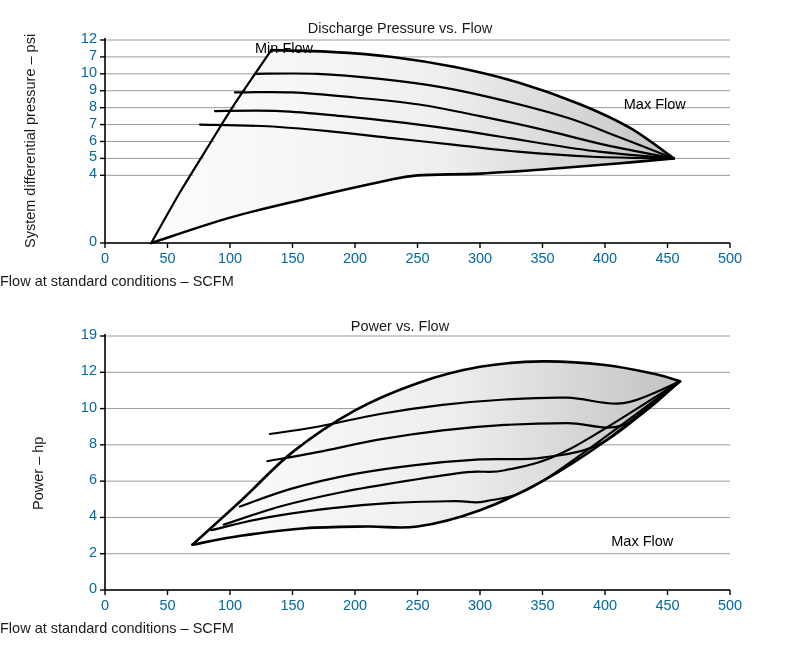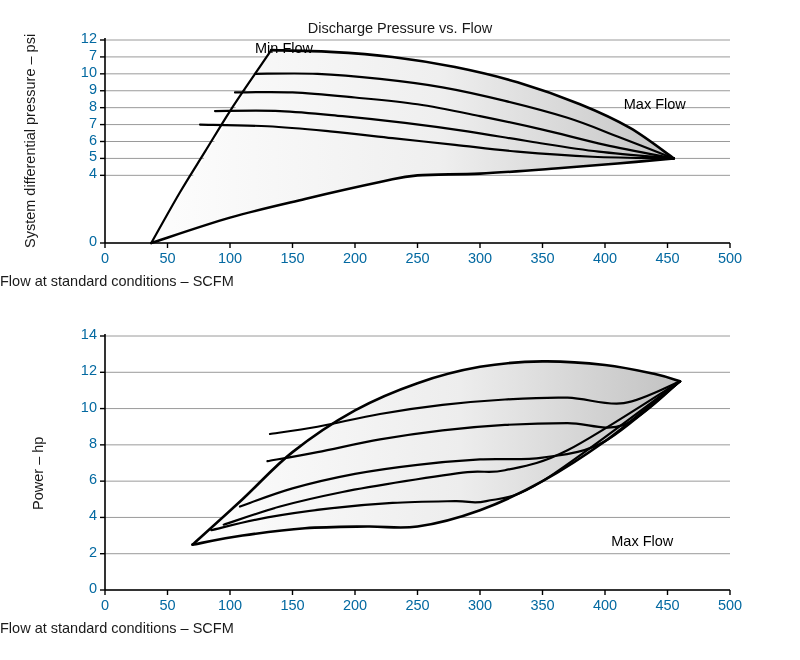--- a/index.html
+++ b/index.html
@@ -169,20 +169,21 @@
       <div class="tick-label y" style="left: 59px; top: 131.5px; width: 38px;">6</div>
       <div class="tick-label y" style="left: 59px; top: 114.583px; width: 38px;">7</div>
       <div class="tick-label y" style="left: 59px; top: 97.6667px; width: 38px;">8</div>
       <div class="tick-label y" style="left: 59px; top: 80.75px; width: 38px;">9</div>
       <div class="tick-label y" style="left: 59px; top: 63.8333px; width: 38px;">10</div>
       <div class="tick-label y" style="left: 59px; top: 46.9167px; width: 38px;">7</div>
       <div class="tick-label y" style="left: 59px; top: 30px; width: 38px;">12</div>
     </div>
 
   <div class="chart-block" id="chart-bottom">
+    <div class="chart-title">Power vs. Flow</div>
 
     <div class="ylabel" id="ylabel-bottom" style="left: 30px; top: 210px;">Power – hp</div>
 
     <svg class="plot-svg" id="svg-bottom" width="800" height="360">
       <g id="grid-bottom">
           <line x1="105" y1="290" x2="730" y2="290" stroke="#9a9a9a" stroke-width="1"></line>
           <line x1="105" y1="253.71428571428572" x2="730" y2="253.71428571428572" stroke="#9a9a9a" stroke-width="1"></line>
           <line x1="105" y1="217.42857142857144" x2="730" y2="217.42857142857144" stroke="#9a9a9a" stroke-width="1"></line>
           <line x1="105" y1="181.14285714285717" x2="730" y2="181.14285714285717" stroke="#9a9a9a" stroke-width="1"></line>
           <line x1="105" y1="144.85714285714286" x2="730" y2="144.85714285714286" stroke="#9a9a9a" stroke-width="1"></line>
@@ -241,16 +242,16 @@
       <div class="tick-label x" style="left: 585px; top: 297px; width: 40px;">400</div>
       <div class="tick-label x" style="left: 647.5px; top: 297px; width: 40px;">450</div>
       <div class="tick-label x" style="left: 710px; top: 297px; width: 40px;">500</div>
       <div class="tick-label y" style="left: 59px; top: 280px; width: 38px;">0</div>
       <div class="tick-label y" style="left: 59px; top: 243.714px; width: 38px;">2</div>
       <div class="tick-label y" style="left: 59px; top: 207.429px; width: 38px;">4</div>
       <div class="tick-label y" style="left: 59px; top: 171.143px; width: 38px;">6</div>
       <div class="tick-label y" style="left: 59px; top: 134.857px; width: 38px;">8</div>
       <div class="tick-label y" style="left: 59px; top: 98.5714px; width: 38px;">10</div>
       <div class="tick-label y" style="left: 59px; top: 62.2857px; width: 38px;">12</div>
-      <div class="tick-label y" style="left: 59px; top: 26px; width: 38px;">14</div>
+      <div class="tick-label y" style="left: 59px; top: 26px; width: 38px;">19</div>
     </div>
 
 </div>
 
 </body></html>

